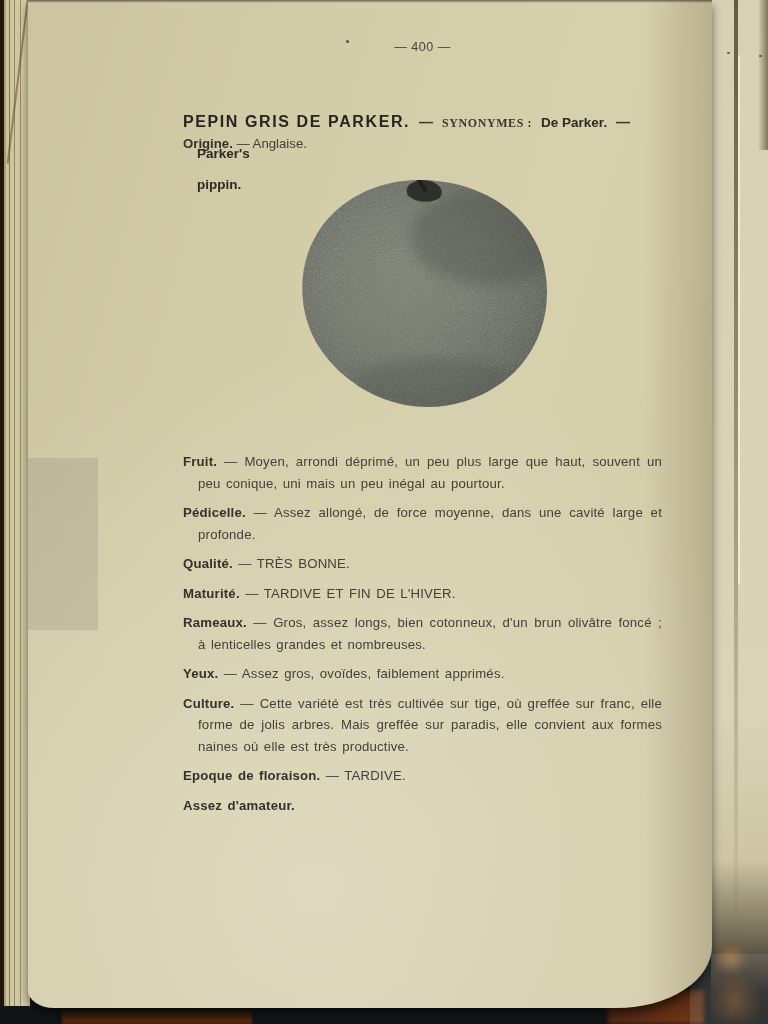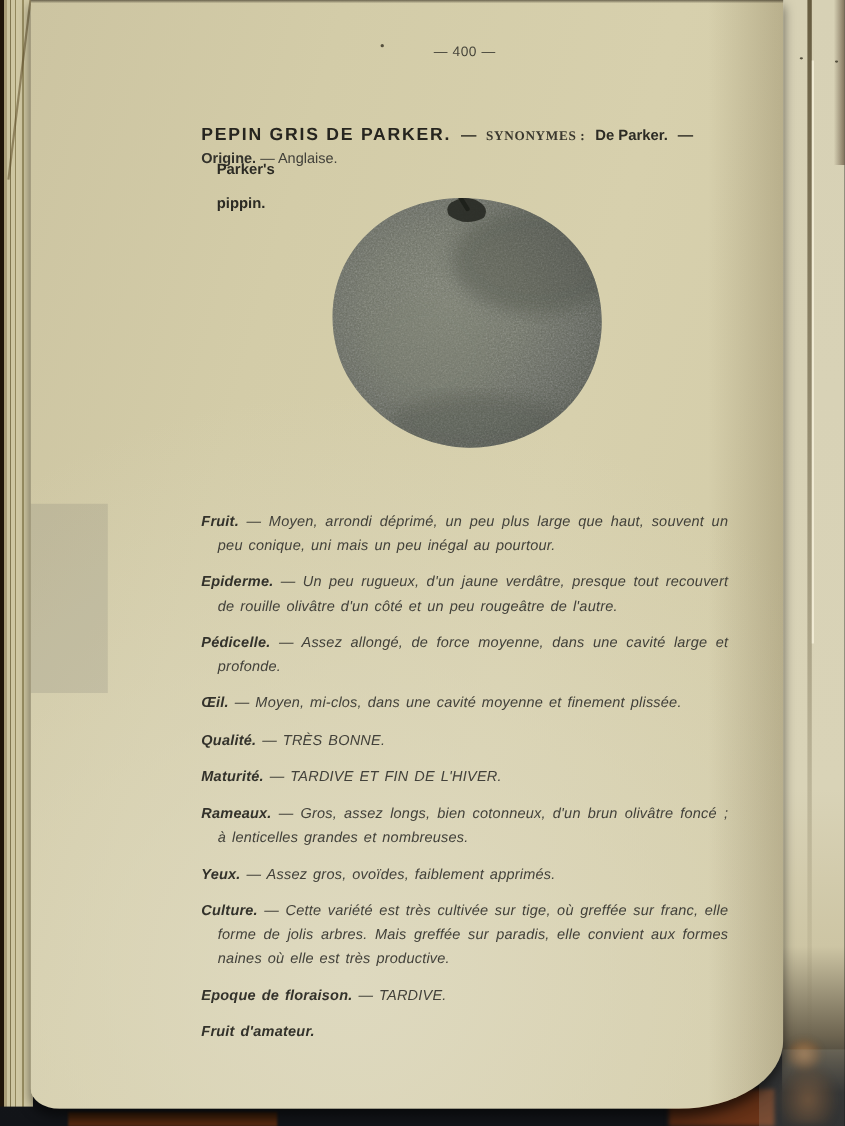--- a/index.html
+++ b/index.html
@@ -72,21 +72,21 @@
 
   .origin-line{position:absolute;top:136px;left:155px;width:479px;font-size:13.2px;color:#42413a;}
   .origin-label{font-weight:bold;color:#33322b;}
 
   .figure{position:absolute;top:171px;left:258px;width:276px;height:244px;}
   .figure svg{width:100%;height:100%;filter:blur(.4px) contrast(.96);}
 
   .entries{position:absolute;top:451px;left:155px;width:479px;
     font-size:13.2px;line-height:21.5px;color:#42413a;
     letter-spacing:.2px;word-spacing:1.5px;}
-  .entry{margin:12px 0 8px 0;text-align:justify;padding-left:15px;text-indent:-15px;font-style:italic;}
+  .entry{margin:0 0 8px 0;text-align:justify;padding-left:15px;text-indent:-15px;}
   .entry-label{font-weight:bold;color:#33322b;}
 </style>
 </head>
 <body>
 
 <div class="scene">
   <div class="backdrop"></div>
   <div class="wood-left"></div>
   <div class="wood-right"></div>
 
@@ -153,25 +153,23 @@
           <ellipse cx="104" cy="150" rx="60" ry="50" fill="#7d8172" opacity="0.28" filter="url(#softblur)"></ellipse>
           <ellipse cx="150" cy="215" rx="80" ry="26" fill="#4b4f46" opacity="0.3" filter="url(#softblur)"></ellipse>
           <path d="M126,12 q15,-9 28,1 q7,6 2,13 q-17,9 -32,-2 q-4,-7 2,-12 Z" fill="#23261f" opacity="0.9"></path>
           <path d="M131,2 L141,18" stroke="#1a1d17" stroke-width="4" stroke-linecap="round"></path>
         </g>
       </svg>
     </div>
 
     <div class="entries">
       <p class="entry"><span class="entry-label">Fruit.</span> <span class="entry-text">— Moyen, arrondi déprimé, un peu plus large que haut, souvent un peu conique, uni mais un peu inégal au pourtour.</span></p>
-      <p class="entry"><span class="entry-label">Epiderme.</span> <span class="entry-text">— Un peu rugueux, d'un jaune verdâtre, presque tout recouvert de rouille olivâtre d'un côté et un peu rougeâtre de l'autre.</span></p>
       <p class="entry"><span class="entry-label">Pédicelle.</span> <span class="entry-text">— Assez allongé, de force moyenne, dans une cavité large et profonde.</span></p>
-      <p class="entry"><span class="entry-label">Œil.</span> <span class="entry-text">— Moyen, mi-clos, dans une cavité moyenne et finement plissée.</span></p>
       <p class="entry"><span class="entry-label">Qualité.</span> <span class="entry-text">— TRÈS BONNE.</span></p>
       <p class="entry"><span class="entry-label">Maturité.</span> <span class="entry-text">— TARDIVE ET FIN DE L'HIVER.</span></p>
       <p class="entry"><span class="entry-label">Rameaux.</span> <span class="entry-text">— Gros, assez longs, bien cotonneux, d'un brun olivâtre foncé ; à lenticelles grandes et nombreuses.</span></p>
       <p class="entry"><span class="entry-label">Yeux.</span> <span class="entry-text">— Assez gros, ovoïdes, faiblement apprimés.</span></p>
       <p class="entry"><span class="entry-label">Culture.</span> <span class="entry-text">— Cette variété est très cultivée sur tige, où greffée sur franc, elle forme de jolis arbres. Mais greffée sur paradis, elle convient aux formes naines où elle est très productive.</span></p>
       <p class="entry"><span class="entry-label">Epoque de floraison.</span> <span class="entry-text">— TARDIVE.</span></p>
-      <p class="entry"><span class="entry-label">Fruit d'amateur.</span> <span class="entry-text"></span></p>
+      <p class="entry"><span class="entry-label">Assez d'amateur.</span> <span class="entry-text"></span></p>
     </div>
   </div>
 </div>
 
 </body></html>

